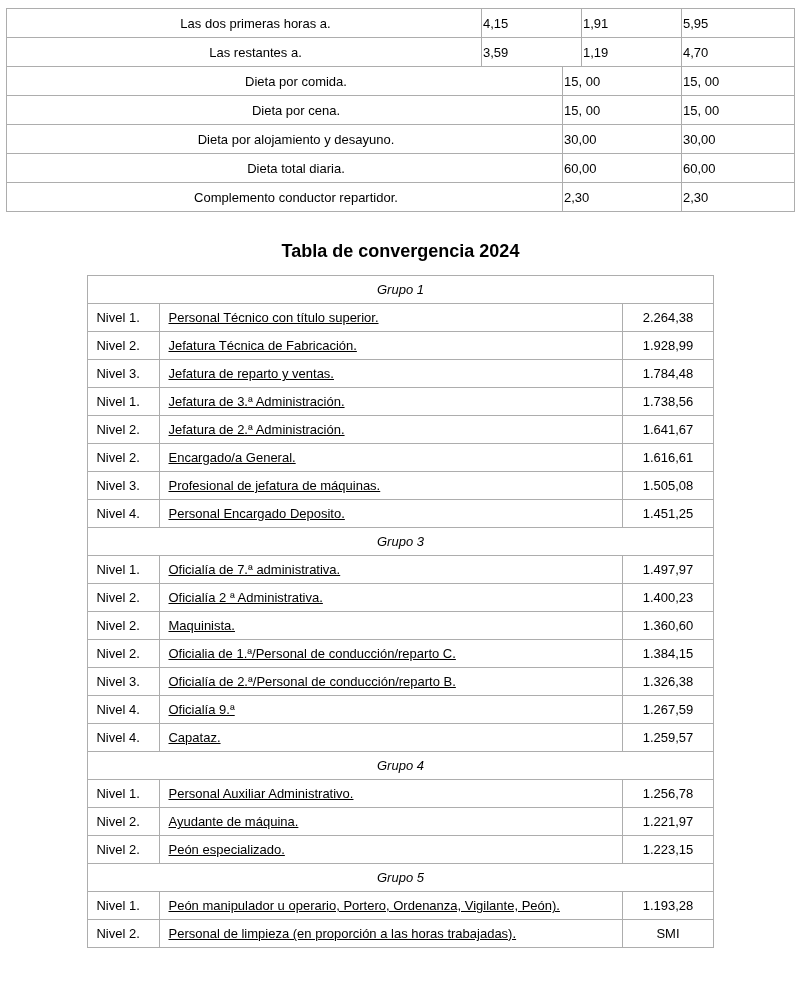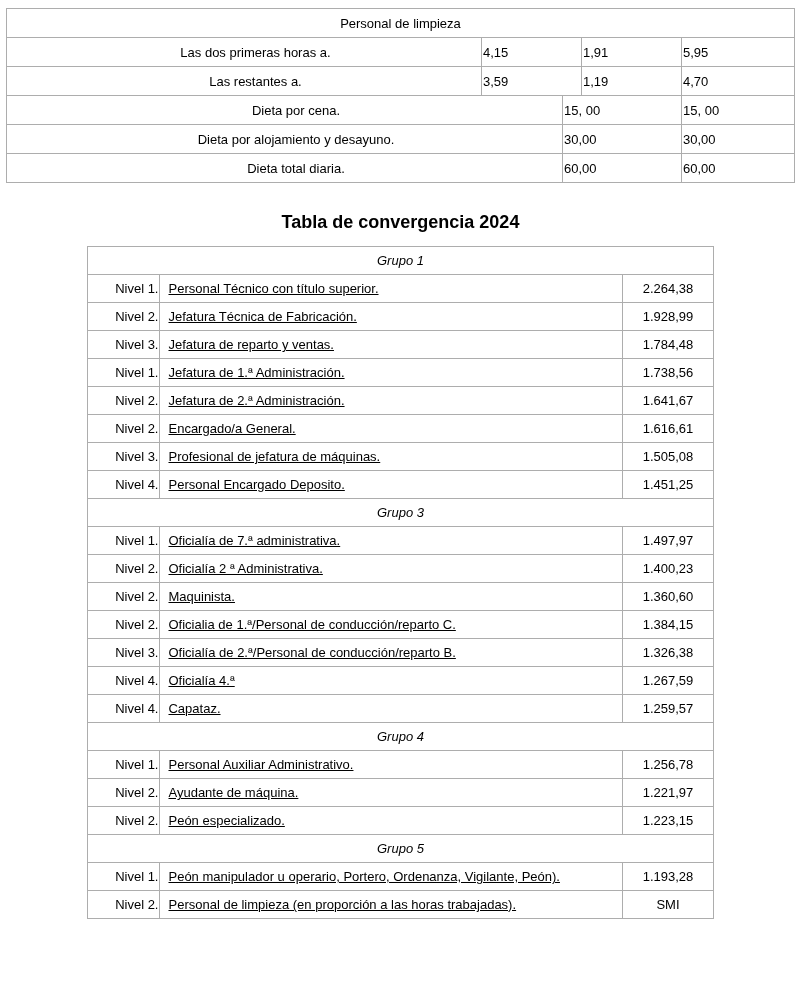--- a/index.html
+++ b/index.html
@@ -53,21 +53,21 @@
   .t2 {
     width: 625px;
     margin: 0 auto;
   }
   .t2 td { height: 25px; }
   .t2 .ghdr {
     text-align: center;
     font-style: italic;
   }
   .t2 .nivel {
-    text-align: right;
+    text-align: left;
     padding-left: 8px;
   }
   .t2 .desc {
     text-align: left;
     padding-left: 8px;
     text-decoration: underline;
   }
   .t2 .val {
     text-align: center;
   }
@@ -78,48 +78,55 @@
 <table class="t1">
   <colgroup>
     <col style="width:475px">
       <col style="width:81px">
       <col style="width:19px">
       <col style="width:100px">
       <col style="width:113px">
   </colgroup>
   <tbody>
     <tr>
-      <td class="section-hdr" colspan="5">Personal de limpieza</td>
-    </tr>
-    <tr>
       <td class="lbl">Las dos primeras horas a.</td>
       <td class="val" colspan="2">4,15</td>
       <td class="val">1,91</td>
       <td class="val">5,95</td>
     </tr>
     <tr>
       <td class="lbl">Las restantes a.</td>
       <td class="val" colspan="2">3,59</td>
       <td class="val">1,19</td>
       <td class="val">4,70</td>
     </tr>
     <tr>
+      <td class="lbl" colspan="2">Dieta por comida.</td>
+      <td class="val" colspan="2">15, 00</td>
+      <td class="val">15, 00</td>
+    </tr>
+    <tr>
       <td class="lbl" colspan="2">Dieta por cena.</td>
       <td class="val" colspan="2">15, 00</td>
       <td class="val">15, 00</td>
     </tr>
     <tr>
       <td class="lbl" colspan="2">Dieta por alojamiento y desayuno.</td>
       <td class="val" colspan="2">30,00</td>
       <td class="val">30,00</td>
     </tr>
     <tr>
       <td class="lbl" colspan="2">Dieta total diaria.</td>
       <td class="val" colspan="2">60,00</td>
       <td class="val">60,00</td>
+    </tr>
+    <tr>
+      <td class="lbl" colspan="2">Complemento conductor repartidor.</td>
+      <td class="val" colspan="2">2,30</td>
+      <td class="val">2,30</td>
     </tr>
   </tbody>
 </table>
 
 <div class="page-title">Tabla de convergencia 2024</div>
 
 <table class="t2">
   <colgroup>
     <col style="width:72px">
       <col style="width:463px">
@@ -141,21 +148,21 @@
       <td class="val">1.928,99</td>
     </tr>
     <tr>
       <td class="nivel">Nivel 3.</td>
       <td class="desc">Jefatura de reparto y ventas.</td>
       <td class="val">1.784,48</td>
     </tr>
 
     <tr>
       <td class="nivel">Nivel 1.</td>
-      <td class="desc">Jefatura de 1.ª Administración.</td>
+      <td class="desc">Jefatura de 3.ª Administración.</td>
       <td class="val">1.738,56</td>
     </tr>
     <tr>
       <td class="nivel">Nivel 2.</td>
       <td class="desc">Jefatura de 2.ª Administración.</td>
       <td class="val">1.641,67</td>
     </tr>
     <tr>
       <td class="nivel">Nivel 2.</td>
       <td class="desc">Encargado/a General.</td>
@@ -195,21 +202,21 @@
       <td class="desc">Oficialia de 1.ª/Personal de conducción/reparto C.</td>
       <td class="val">1.384,15</td>
     </tr>
     <tr>
       <td class="nivel">Nivel 3.</td>
       <td class="desc">Oficialía de 2.ª/Personal de conducción/reparto B.</td>
       <td class="val">1.326,38</td>
     </tr>
     <tr>
       <td class="nivel">Nivel 4.</td>
-      <td class="desc">Oficialía 4.ª</td>
+      <td class="desc">Oficialía 9.ª</td>
       <td class="val">1.267,59</td>
     </tr>
     <tr>
       <td class="nivel">Nivel 4.</td>
       <td class="desc">Capataz.</td>
       <td class="val">1.259,57</td>
     </tr>
 
     <tr>
       <td class="ghdr" colspan="3">Grupo 4</td>

